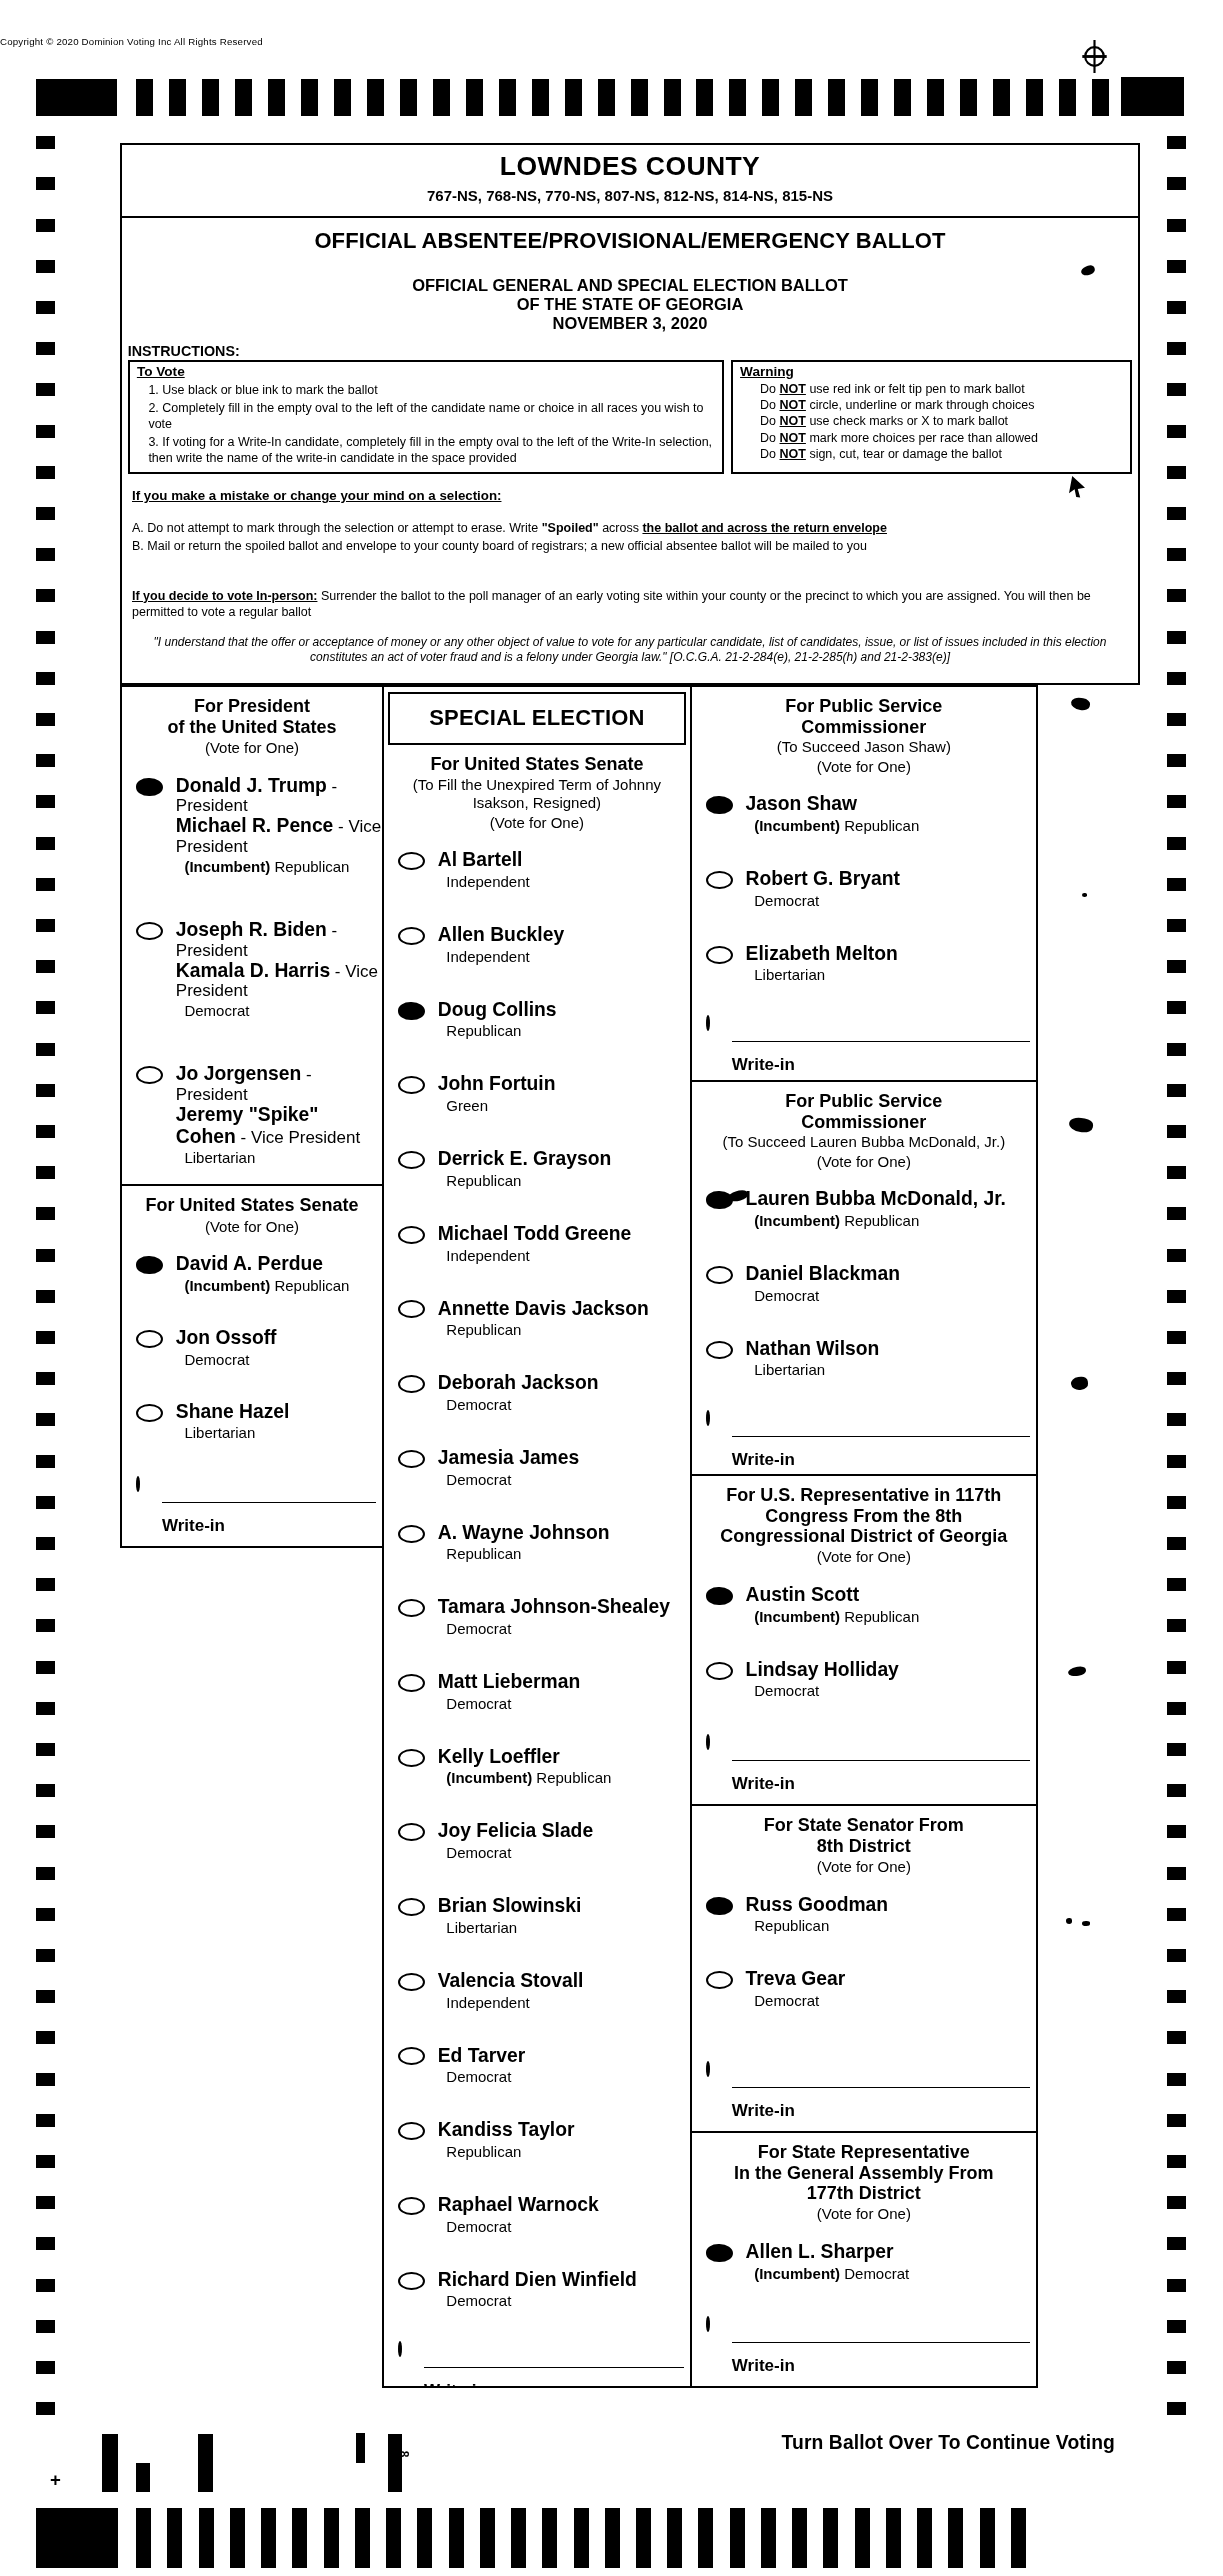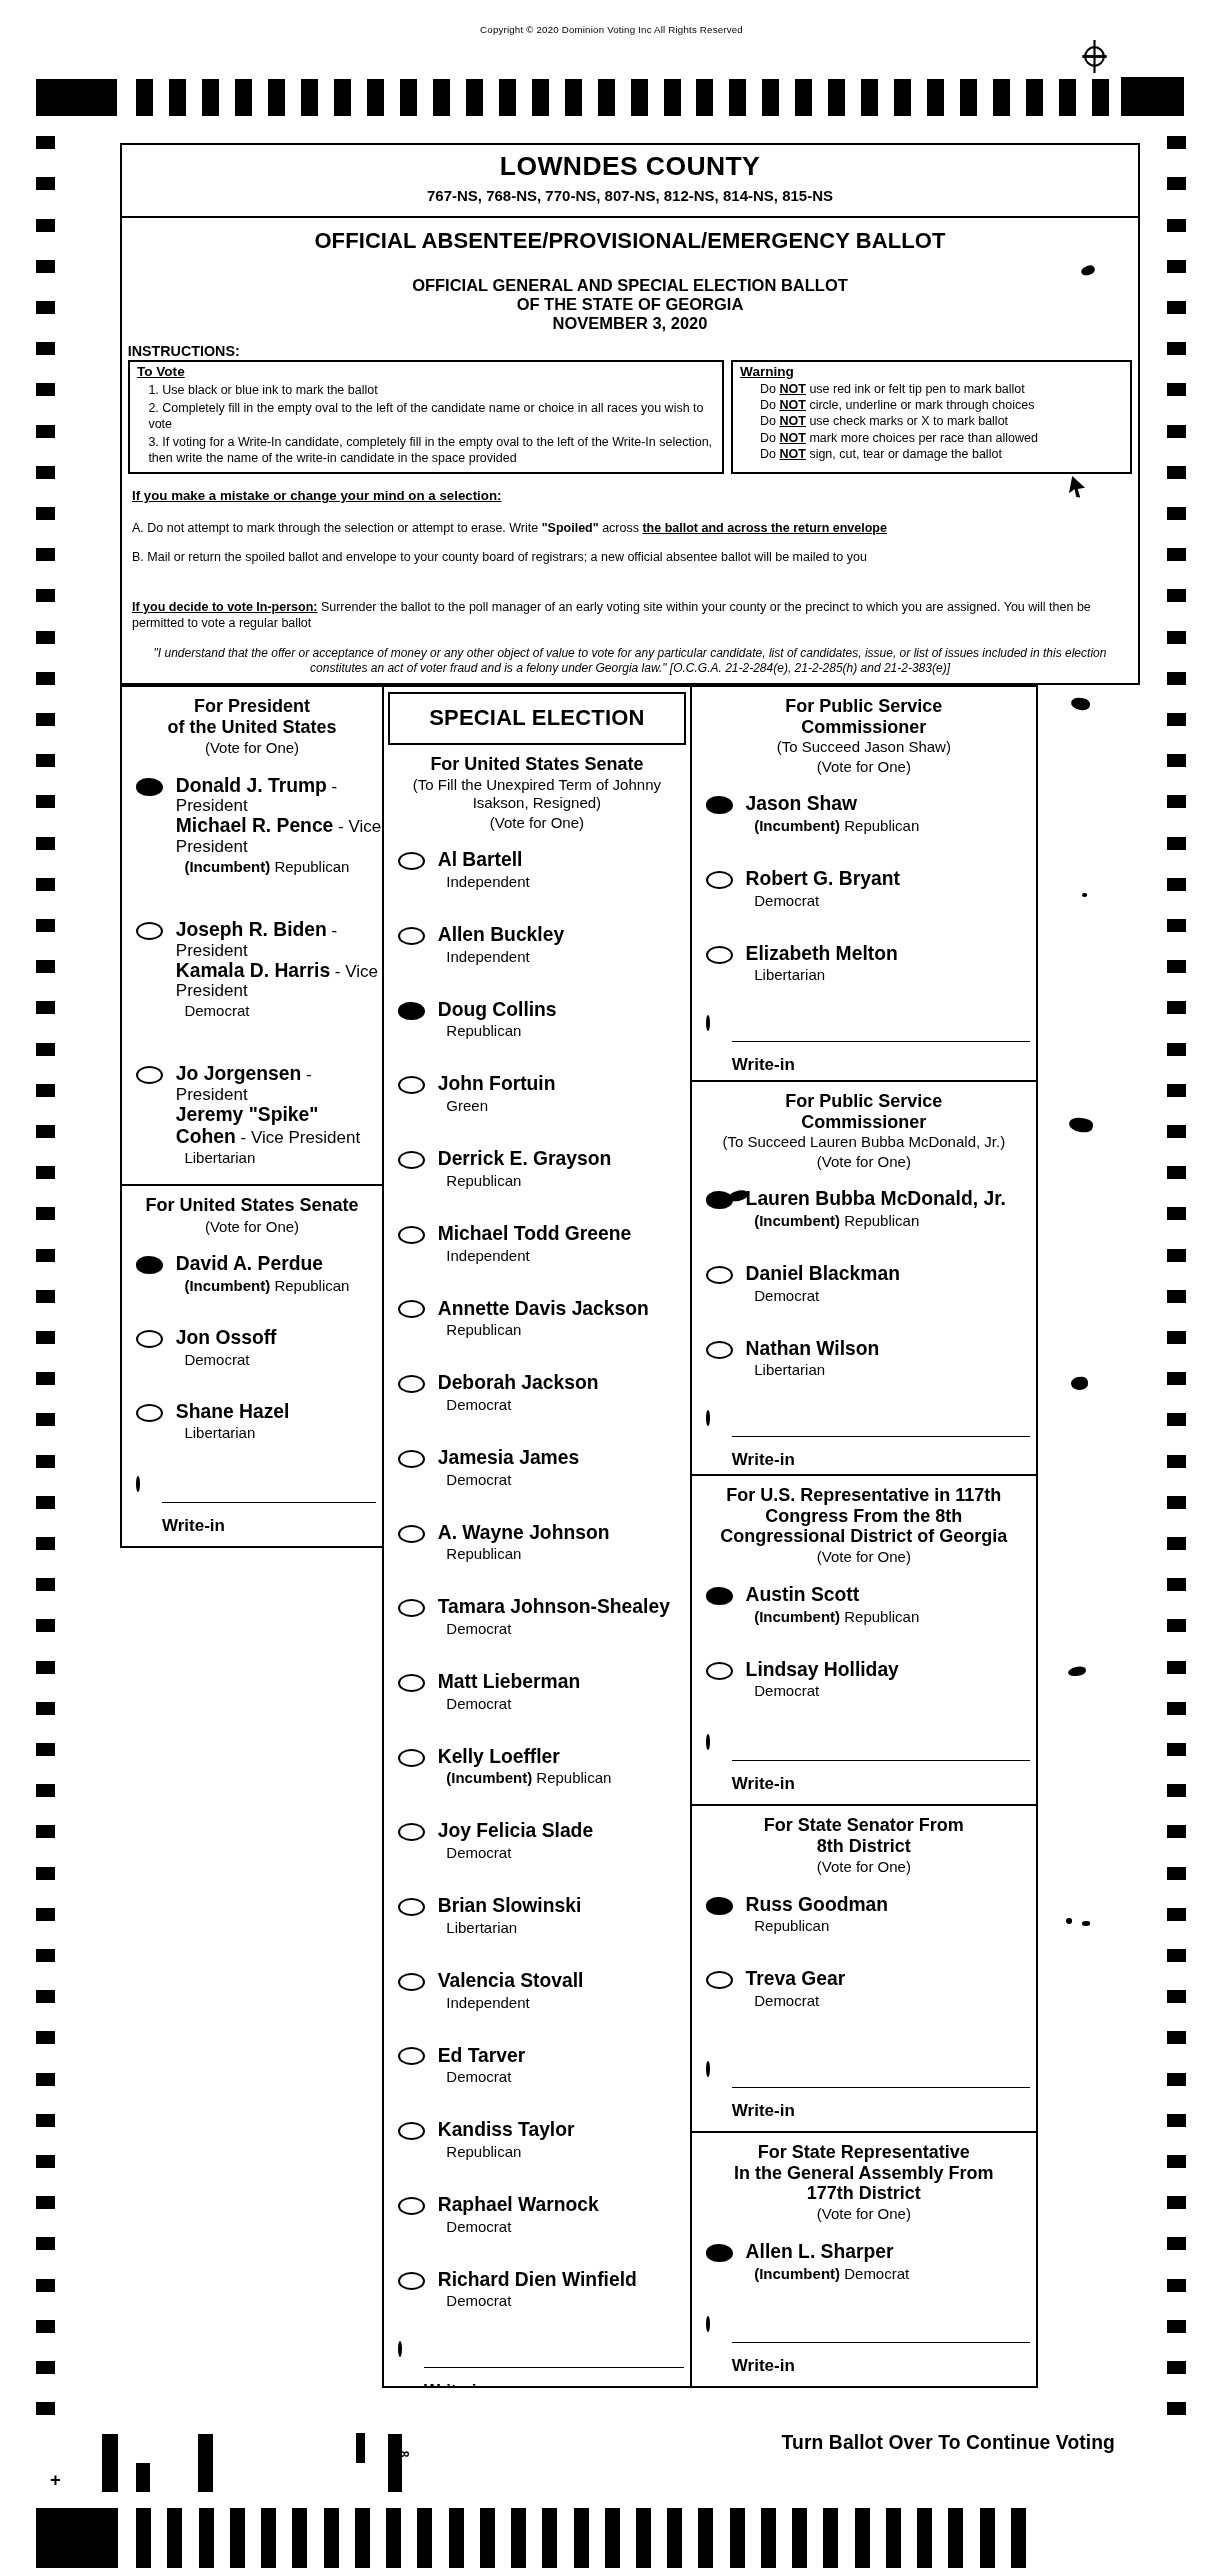--- a/index.html
+++ b/index.html
@@ -1,19 +1,19 @@
 <!DOCTYPE html>
 <html style="font-size:11.5px"><head>
 <meta charset="utf-8">
 <style>
   html,body{margin:0;padding:0;background:#e8e8e8;}
   .page{position:relative;width:1223px;height:2576px;background:#ffffff;
         font-family:"Liberation Sans",sans-serif;color:#000;overflow:hidden;}
   .tm{position:absolute;background:#000;}
-  .copyright{position:absolute;top:24px;left:0;width:1223px;text-align:center;
+  .copyright{position:absolute;top:36px;left:0;width:1223px;text-align:left;
              font-size:9.7px;letter-spacing:0.2px;}
   .regmark{position:absolute;left:1078px;top:40px;}
   
   .outer-box{position:absolute;left:120px;top:143px;width:1020px;height:542px;
              border:2.1px solid #000;box-sizing:border-box;overflow:hidden;background:#fff;}
   .county-block{height:73px;border-bottom:2.1px solid #000;text-align:center;padding-top:5.7px;box-sizing:border-box;}
   .county{font-size:26.5px;font-weight:bold;letter-spacing:0.4px;}
   .precincts{font-size:15px;font-weight:bold;margin-top:5px;}
   .type-block{text-align:center;}
   .btype{font-size:22px;font-weight:bold;margin-top:10px;letter-spacing:0.1px;}
@@ -25,21 +25,21 @@
         font-size:12.5px;line-height:1.3;background:#fff;}
   .ibox-tovote{flex:0 0 596px;}
   .ibox-warning{flex:1;}
   .ibox-title{font-size:13.6px;font-weight:bold;text-decoration:underline;}
   .tv-item{padding-left:11.5px;margin-top:1.4px;}
   .w-item{padding-left:20px;}
   .not{font-weight:bold;text-decoration:underline;}
   .mistake{margin:13px 10px 0 10px;font-size:12.5px;line-height:1.3;}
   .m-title{font-size:13.3px;font-weight:bold;text-decoration:underline;}
   .m-a{margin-top:16px;}
-  .m-b{margin-top:12px;}
+  .m-b{margin-top:1px;}
   .m-ip{margin-top:34px;}
   .b{font-weight:bold;}
   .bu{font-weight:bold;text-decoration:underline;}
   .legal{margin:14.3px 20px 0 20px;text-align:center;font-style:italic;font-size:12px;line-height:1.25;}
   
   .cols{position:absolute;left:120px;top:685px;width:1020px;height:1703px;
         display:flex;align-items:flex-start;}
   .col{border:2.1px solid #000;box-sizing:border-box;background:#fff;
        display:flex;flex-direction:column;}
   .col1{width:264px;height:863px;}

